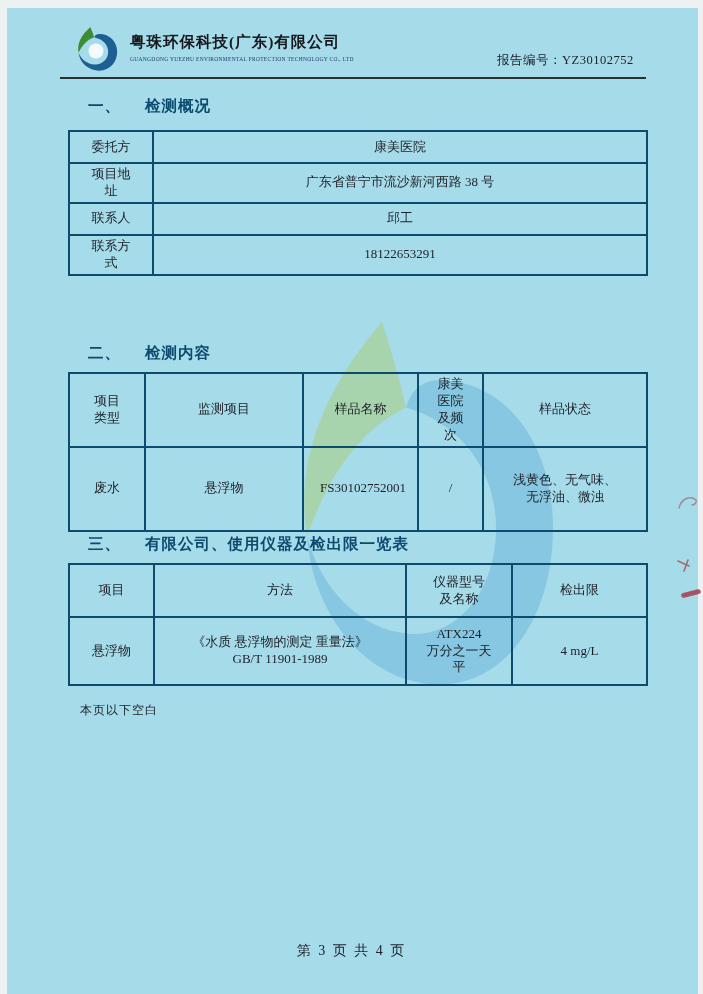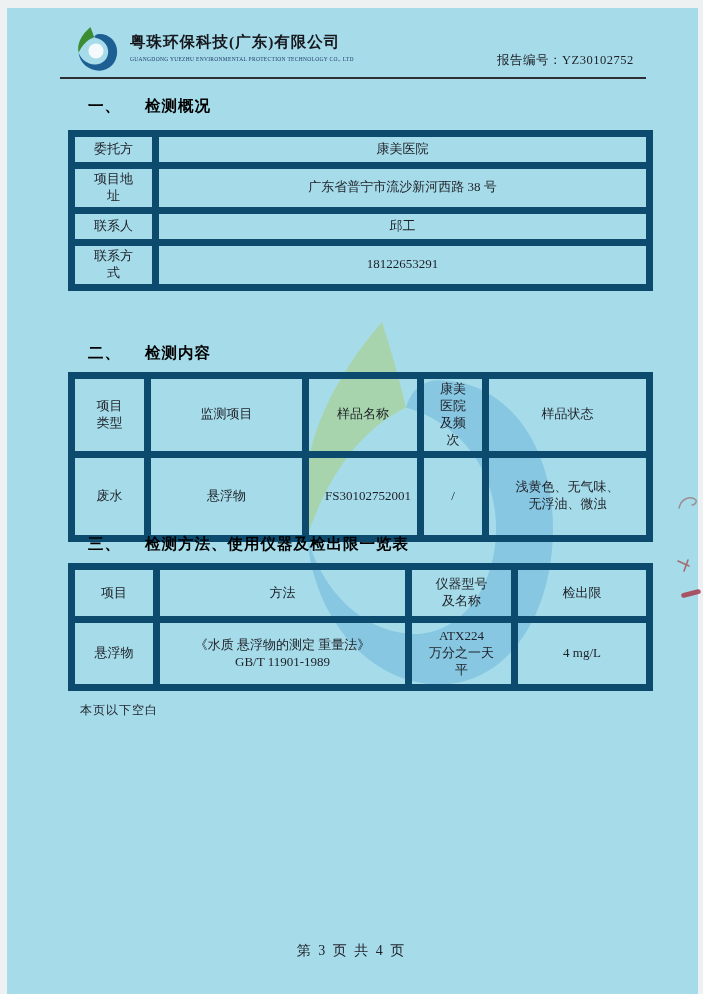--- a/index.html
+++ b/index.html
@@ -32,33 +32,33 @@
   }
   .head-rule {
     left:60px; top:77px; width:586px; height:2px; background:#2e2f33;
   }
 
   
   .watermark { left:268px; top:314px; width:300px; height:390px; opacity:.55; }
   .pen { pointer-events:none; }
 
   
-  .sec-heading { font-size:15.5px; font-weight:700; color:#000000; letter-spacing:1px; }
+  .sec-heading { font-size:15.5px; font-weight:700; color:#0c4a6e; letter-spacing:1px; }
   .sec-heading .sec-title { margin-left:24px; }
   .sec1 { left:88px; top:96px; }
   .sec2 { left:88px; top:343px; }
   .sec3 { left:88px; top:534px; }
 
   
   table {
     border-collapse:collapse; table-layout:fixed;
     font-size:13px; color:#1d1f26; background:transparent;
   }
   td, th {
-    border:7px solid #0c4a6e; text-align:center; vertical-align:middle;
+    border:2px solid #0c4a6e; text-align:center; vertical-align:middle;
     font-weight:400; white-space:pre-line; line-height:1.3;
     padding:2px 16px; overflow:hidden;
   }
   .t1 { left:68px; top:130px; width:578px; }
   .t1 tr { height:32px; }
   .t2 { left:68px; top:372px; width:578px; }
   .t2 .hrow { height:54px; }
   .t2 .drow { height:84px; }
   .t3 { left:68px; top:563px; width:578px; }
   .t3 .hrow { height:53px; }
@@ -153,21 +153,21 @@
     <td>悬浮物</td>
     <td>FS30102752001</td>
     <td>/</td>
     <td>浅黄色、无气味、
 无浮油、微浊</td>
   </tr>
 </tbody>
   </table>
 
 <div class="abs sec-heading sec3">
-  <span>三、</span><span class="sec-title">检测方法、使用仪器及检出限一览表</span>
+  <span>三、</span><span class="sec-title">有限公司、使用仪器及检出限一览表</span>
 </div>
 
 <table class="abs t3">
   <colgroup>
       <col style="width:85px">
       <col style="width:252px">
       <col style="width:106px">
       <col style="width:135px">
     </colgroup>
   <tbody>

